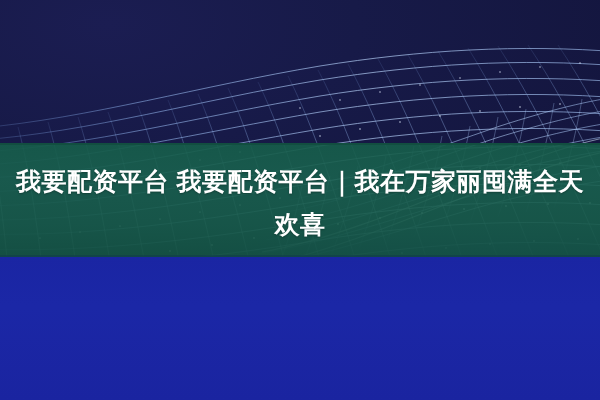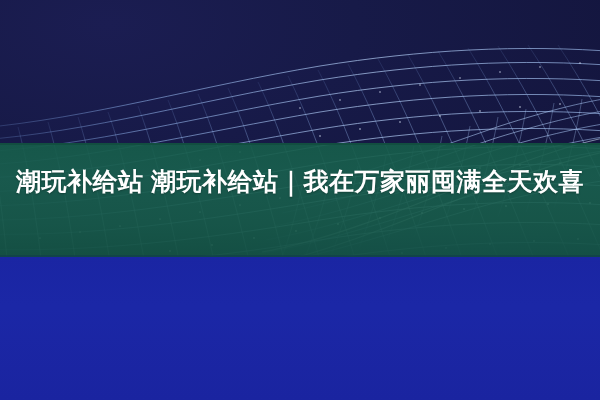--- a/index.html
+++ b/index.html
@@ -277,15 +277,15 @@
     </svg>
   </div>
 
   <div class="layer bg-royal-wash"></div>
   <div class="layer bg-royal"></div>
 
   <div class="layer bg-green"></div>
   <div class="layer bg-green-edge-top"></div>
   <div class="layer bg-green-edge-bottom"></div>
 
-  <div class="headline">潮玩补给站 潮玩补给站｜我在万家丽囤满全天欢喜</div>
+  <div class="headline">我要配资平台 我要配资平台｜我在万家丽囤满全天欢喜</div>
 
 </div>
 
 </body></html>

